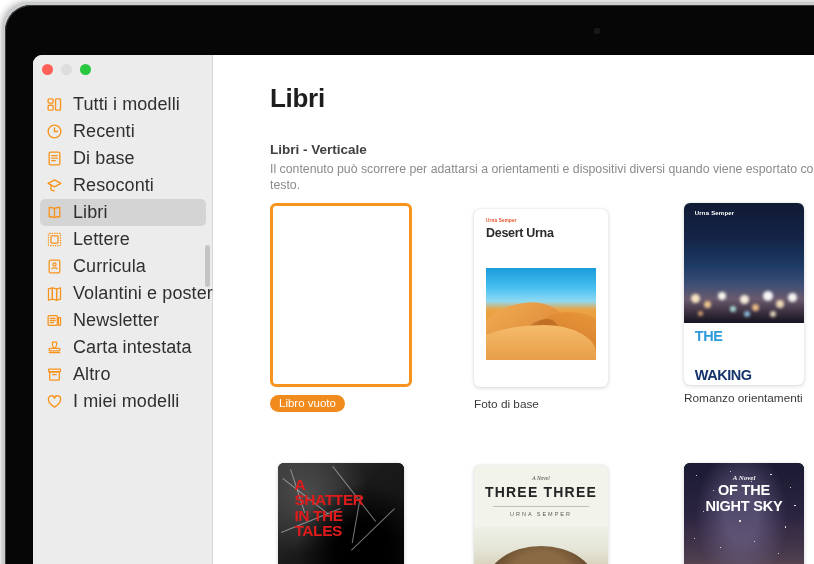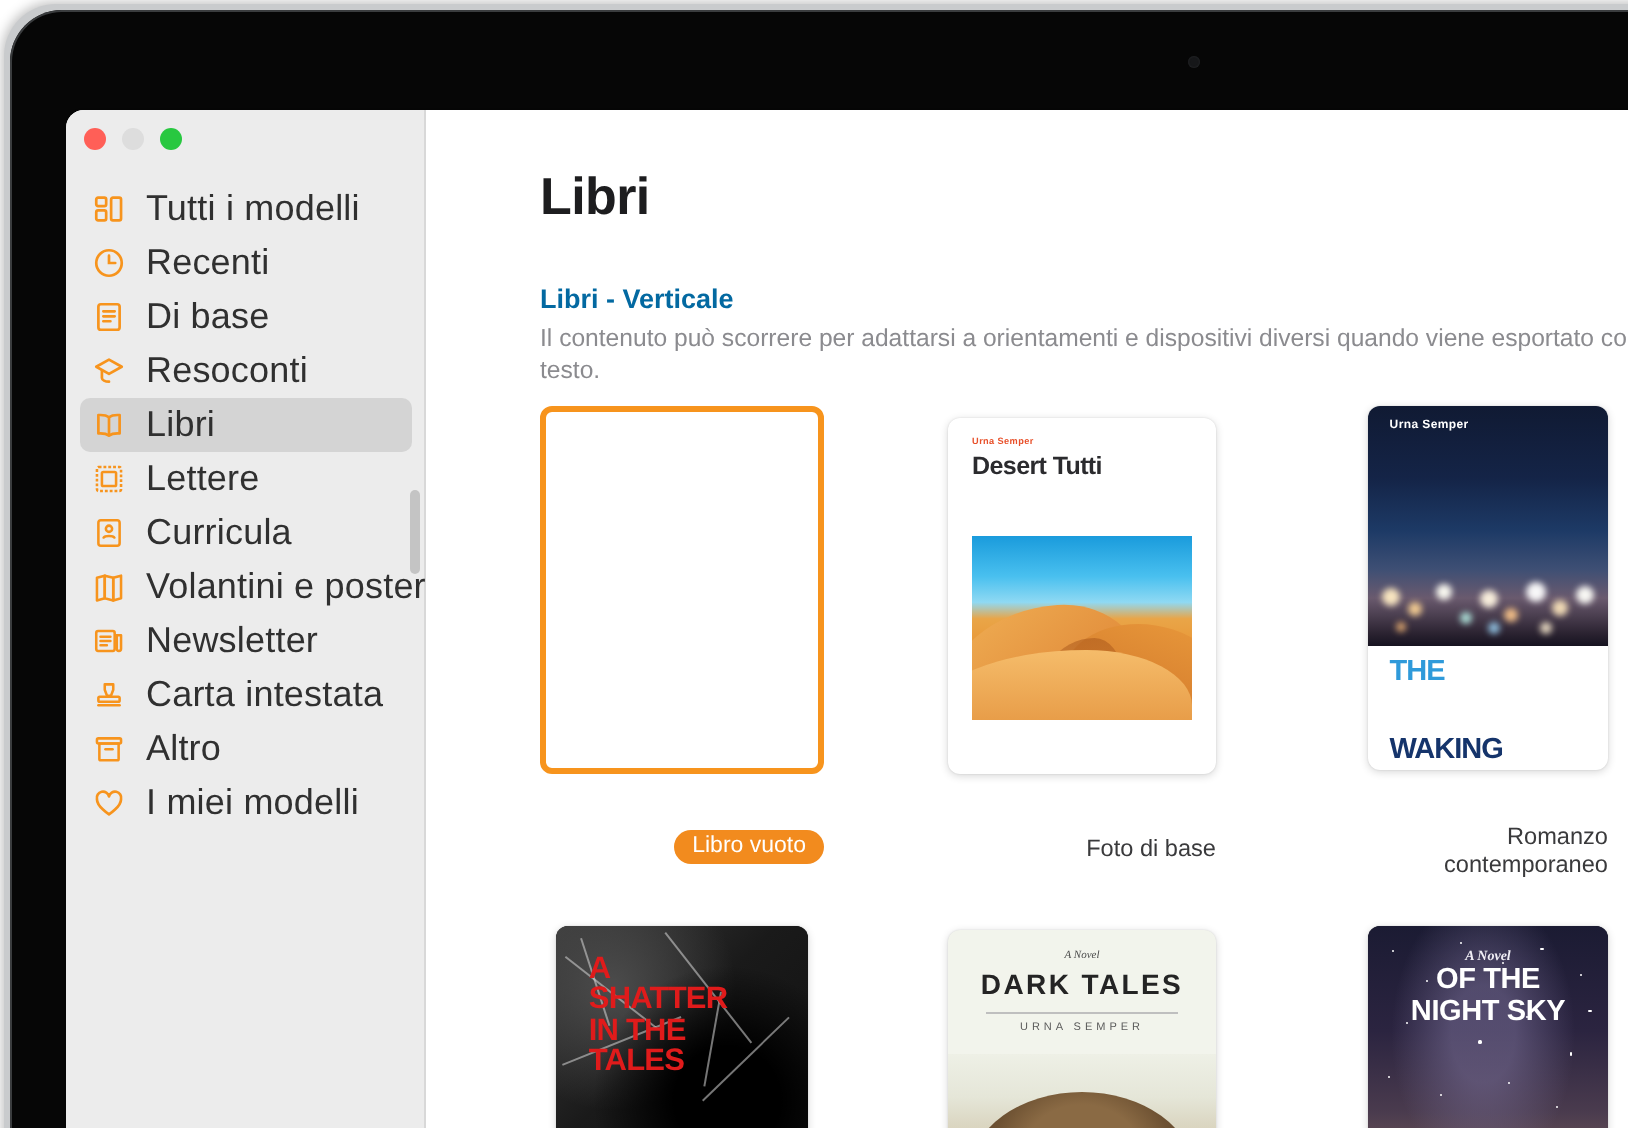--- a/index.html
+++ b/index.html
@@ -86,21 +86,21 @@
     position:absolute; left:181px; top:0; width:609px; height:520px;
     background:#ffffff; overflow:hidden;
   }
   #page-title {
     position:absolute; left:56px; top:28px;
     font-size:26px; font-weight:bold; color:#1d1d1f;
     letter-spacing:-0.3px;
   }
   #section-title {
     position:absolute; left:56px; top:87px;
-    font-size:13.5px; font-weight:bold; color:#0369a1;
+    font-size:13.5px; font-weight:bold; color:#404040;
   }
   #section-desc {
     position:absolute; left:56px; top:106px; width:580px;
     font-size:12.3px; line-height:16px; color:#8b8b8f;
     white-space:pre-wrap;
   }
 
   
   #grid {
     position:absolute; left:56px; top:148px; width:560px;
@@ -109,22 +109,22 @@
   .cell { position:absolute; }
   .cover {
     border-radius:6px;
     overflow:hidden;
     position:relative;
     background:#fff;
     box-shadow:0 1px 4px rgba(0,0,0,.16), 0 0 1px rgba(0,0,0,.12);
   }
   .cell-label {
     position:absolute; left:0; width:100%;
-    text-align:right;
-    font-size:11.8px; line-height:14px; color:#3a3a3c;margin-top:20px;
+    text-align:left;
+    font-size:11.8px; line-height:14px; color:#3a3a3c;
   }
   .pill {
     display:inline-block;
     background:#f28b1e; color:#ffffff;
     border-radius:9px; padding:1px 9px 2px;
     font-size:11.5px; line-height:14px;
   }
 
   
   .cover.empty {
@@ -420,21 +420,21 @@
           <div class="cell" style="left:0; top:0; width:148px;">
             <div class="cover empty" style="width:142px; height:184px;"></div>
             <div class="cell-label" style="top:192px; width:142px;">
               <span class="pill">Libro vuoto</span>
             </div>
           </div>
 
           <div class="cell" style="left:204px; top:6px; width:138px;">
             <div class="cover dd" style="width:134px; height:178px;">
               <div class="dd-author">Urna Semper</div>
-              <div class="dd-title">Desert Tutti</div>
+              <div class="dd-title">Desert Urna</div>
               <div class="dd-photo">
                 <div class="dune1"></div>
                 <div class="dune2"></div>
                 <div class="duneShadow"></div>
                 <div class="dune3"></div>
               </div>
             </div>
             <div class="cell-label" style="top:188px; width:134px;">Foto di base</div>
           </div>
 
@@ -454,21 +454,21 @@
                 <span class="bokeh" style="left:12%; top:90%; width:5px;  height:5px;  background:rgba(255,190,120,.8);"></span>
                 <span class="bokeh" style="left:72%; top:90%; width:6px;  height:6px;  background:rgba(255,240,210,.85);"></span>
               </div>
               <div class="wl-author">Urna Semper</div>
               <div class="wl-title">
                 <span class="wl-the">THE</span>
                 <span class="wl-rest">WAKING</span>
                 <span class="wl-rest">STORIES</span>
               </div>
             </div>
-            <div class="cell-label" style="top:188px; width:120px;">Romanzo contemporaneo</div>
+            <div class="cell-label" style="top:188px; width:120px;">Romanzo orientamenti</div>
           </div>
         </div>
 
         <div class="row" style="height:150px;">
 
           <div class="cell" style="left:8px; top:0; width:134px;">
             <div class="cover sd" style="width:126px; height:150px;">
               <div class="sd-bg">
                 <span class="shard" style="left:4%;  top:10%; width:58px; transform:rotate(38deg);"></span>
                 <span class="shard" style="left:10%; top:4%;  width:46px; transform:rotate(72deg);"></span>
@@ -484,21 +484,21 @@
                 <div>SHATTER</div>
                 <div>IN THE</div>
                 <div>TALES</div>
               </div>
             </div>
           </div>
 
           <div class="cell" style="left:204px; top:2px; width:134px;">
             <div class="cover tt" style="width:134px; height:148px;">
               <div class="tt-sub">A Novel</div>
-              <div class="tt-title">DARK TALES</div>
+              <div class="tt-title">THREE THREE</div>
               <div class="tt-rule"></div>
               <div class="tt-author">URNA SEMPER</div>
               <div class="tt-photo">
                 <div class="nest"></div>
 
               </div>
             </div>
           </div>
 
           <div class="cell" style="left:414px; top:0; width:126px;">

